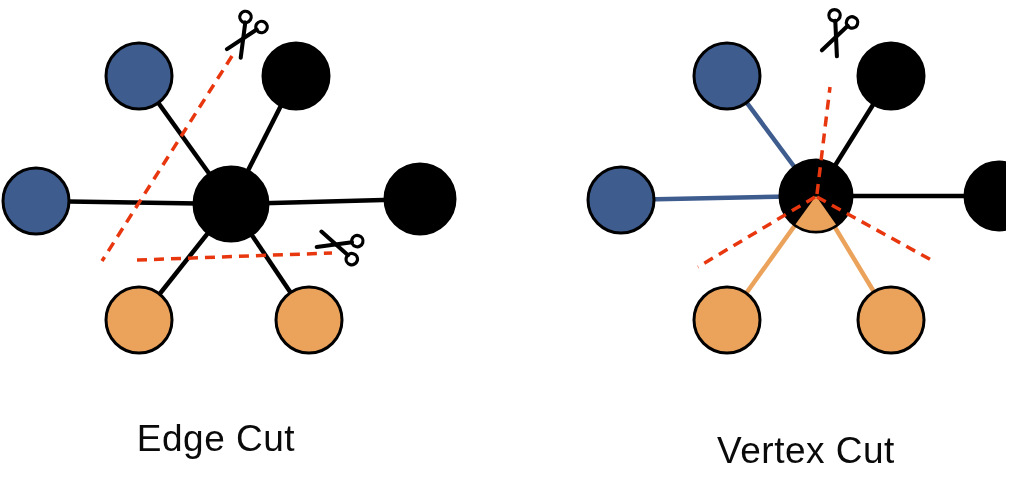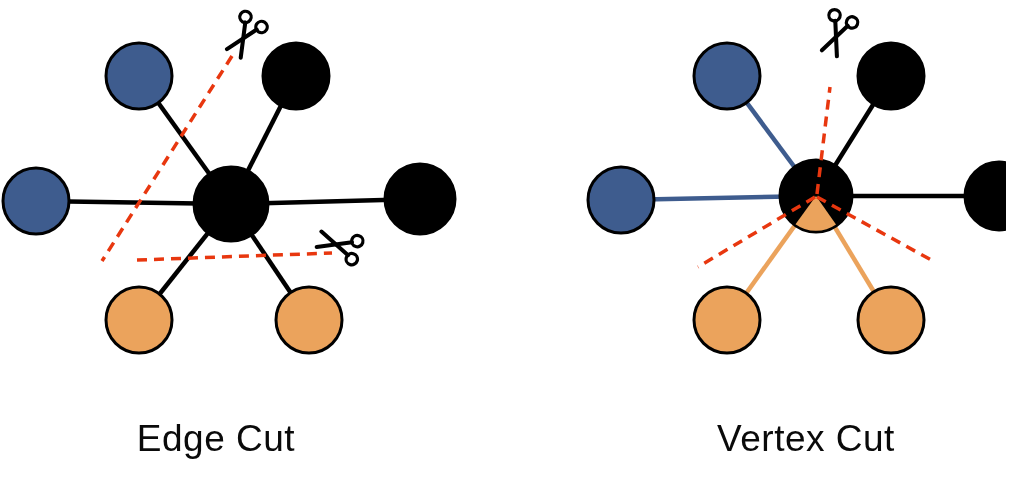--- a/index.html
+++ b/index.html
@@ -24,21 +24,21 @@
     position: absolute;
     top: 418px;
     text-align: center;
     font-size: 37px;
     font-weight: 400;
     letter-spacing: 0.5px;
     color: #0a0a0a;
     white-space: nowrap;
   }
   .caption.left  { left: 0px;   width: 432px; }
-  .caption.right { left: 590px; width: 432px; }
+  .caption.right { left: 590px; width: 432px; margin-top: 12px; }
 </style>
 </head>
 <body>
 
 <div class="stage" style="background: rgb(255, 255, 255);">
 
   <svg class="diagram-canvas" width="1034" height="400" viewBox="0 0 1034 400" xmlns="http://www.w3.org/2000/svg">
       <g>
         <line x1="231" y1="204" x2="139" y2="76" stroke="#000000" stroke-width="4.5"></line>
         <line x1="231" y1="204" x2="296" y2="76" stroke="#000000" stroke-width="4.5"></line>

